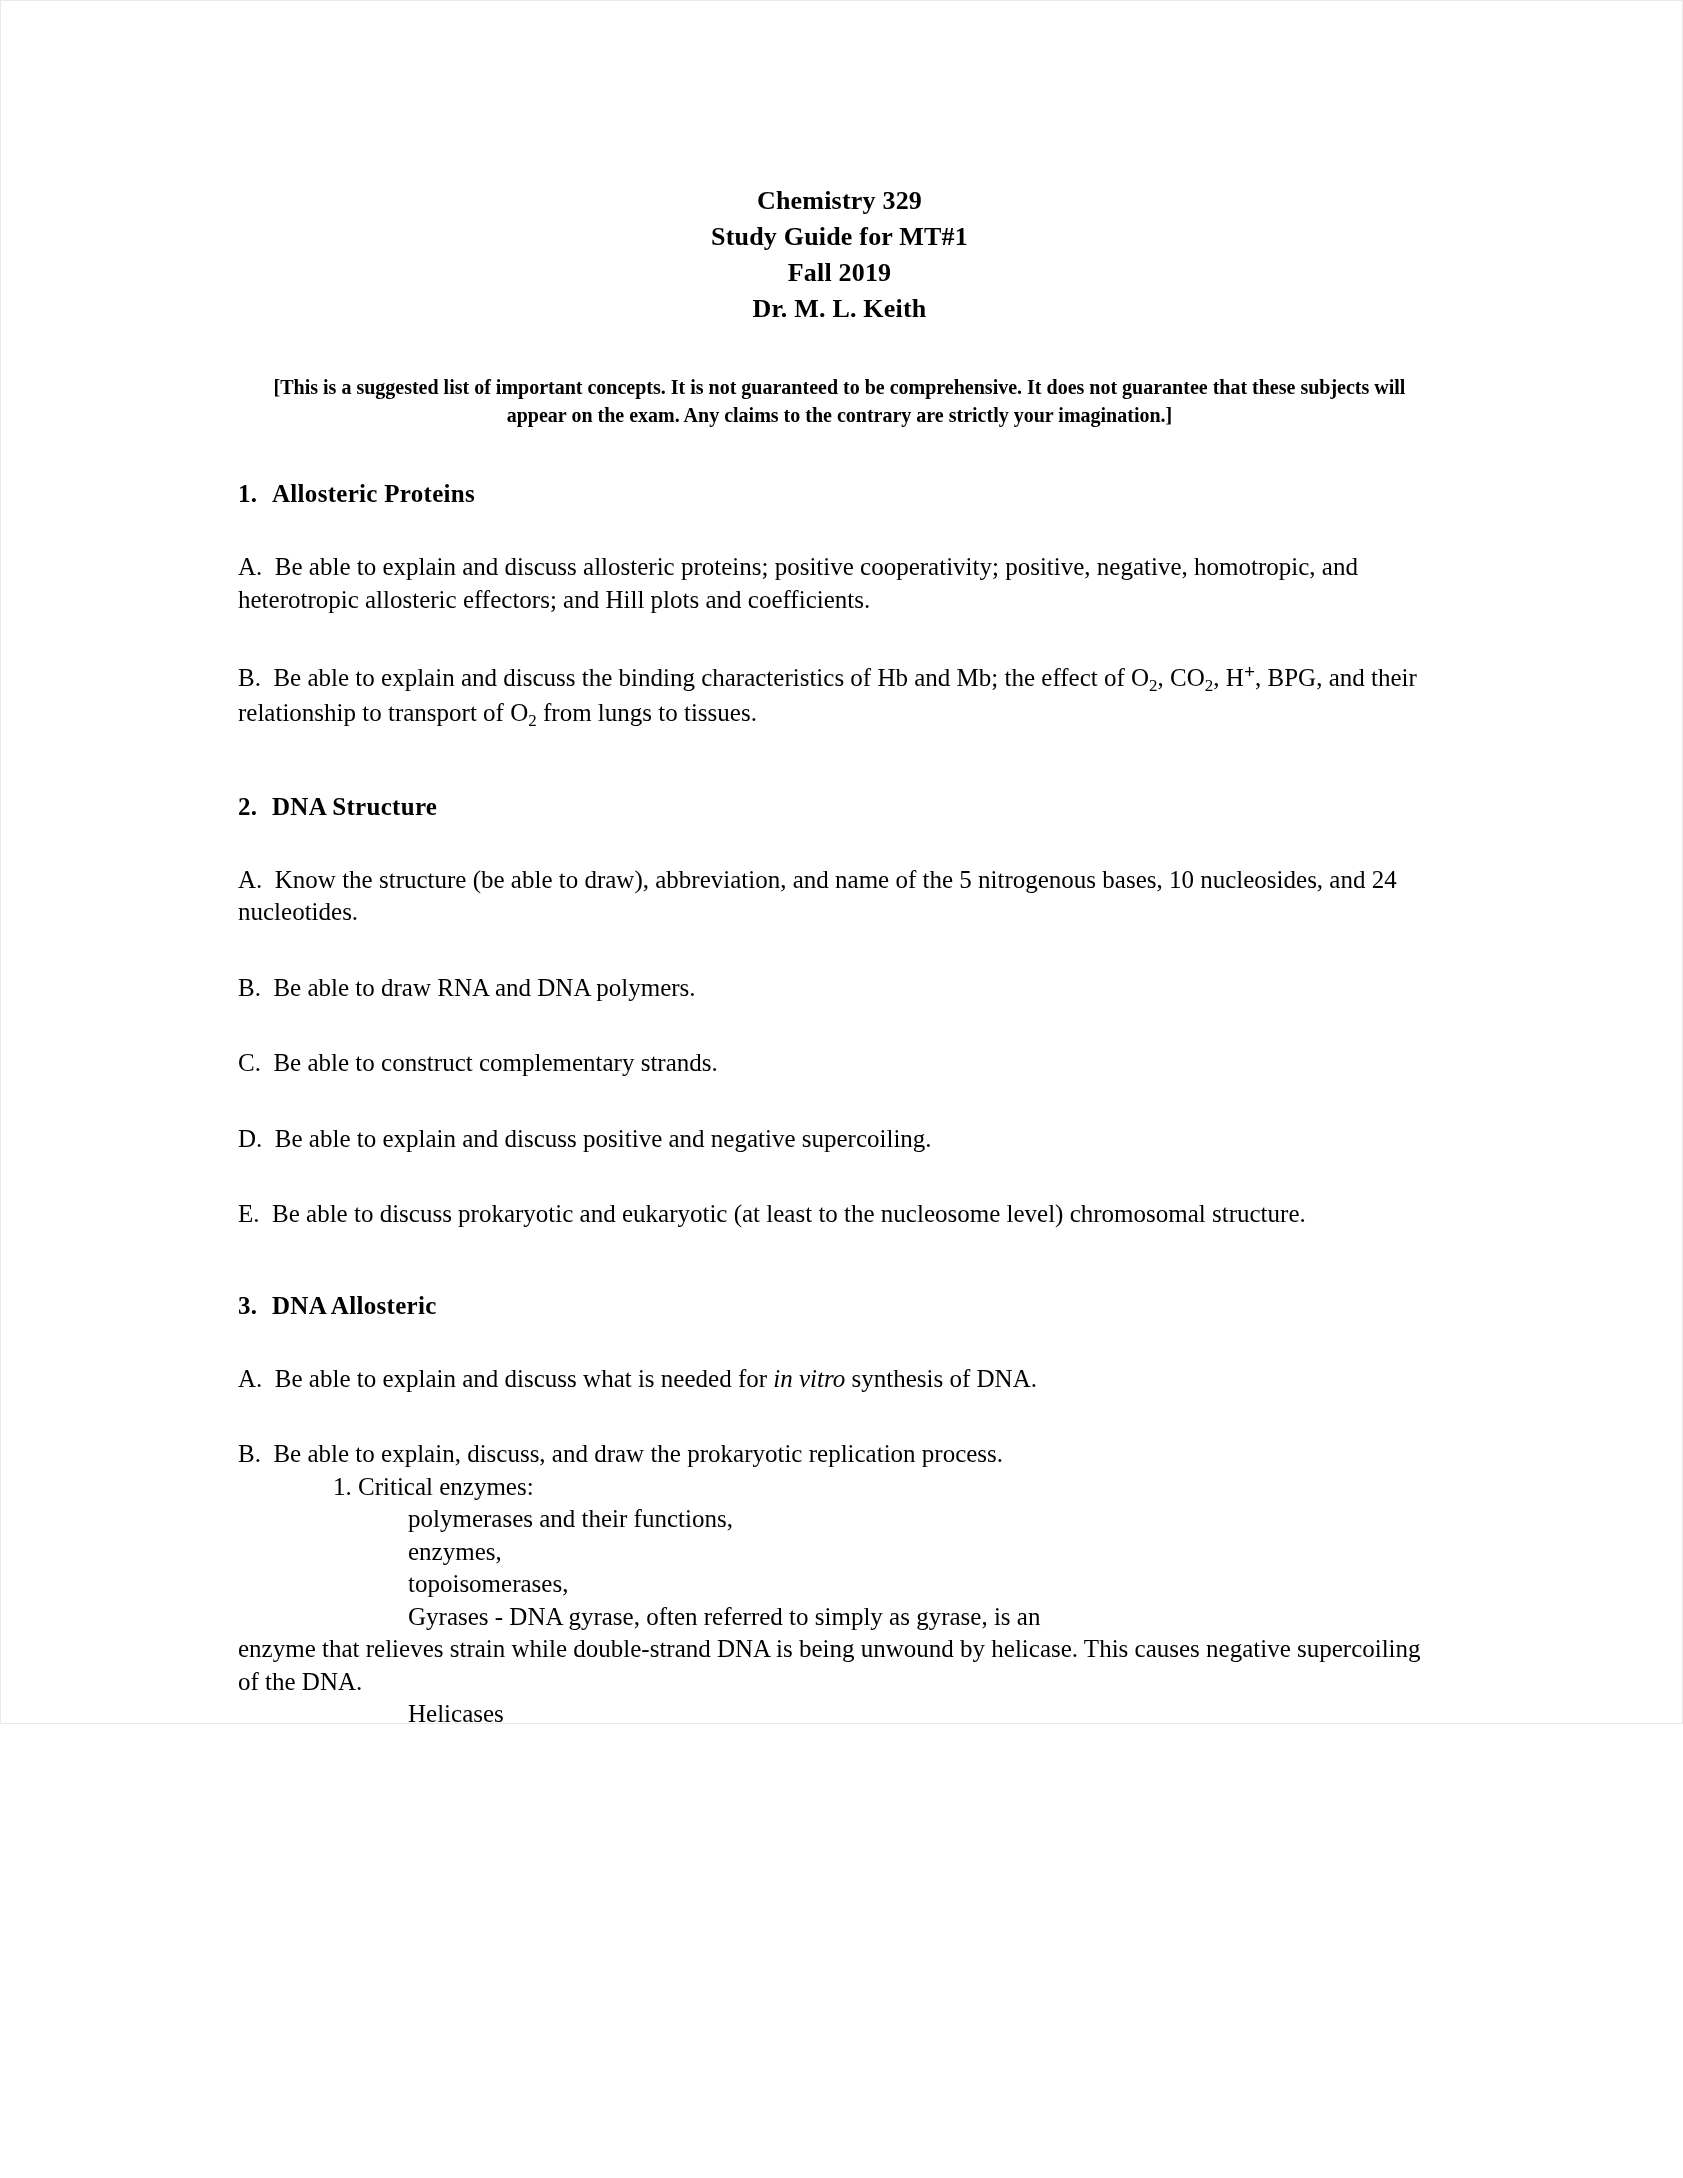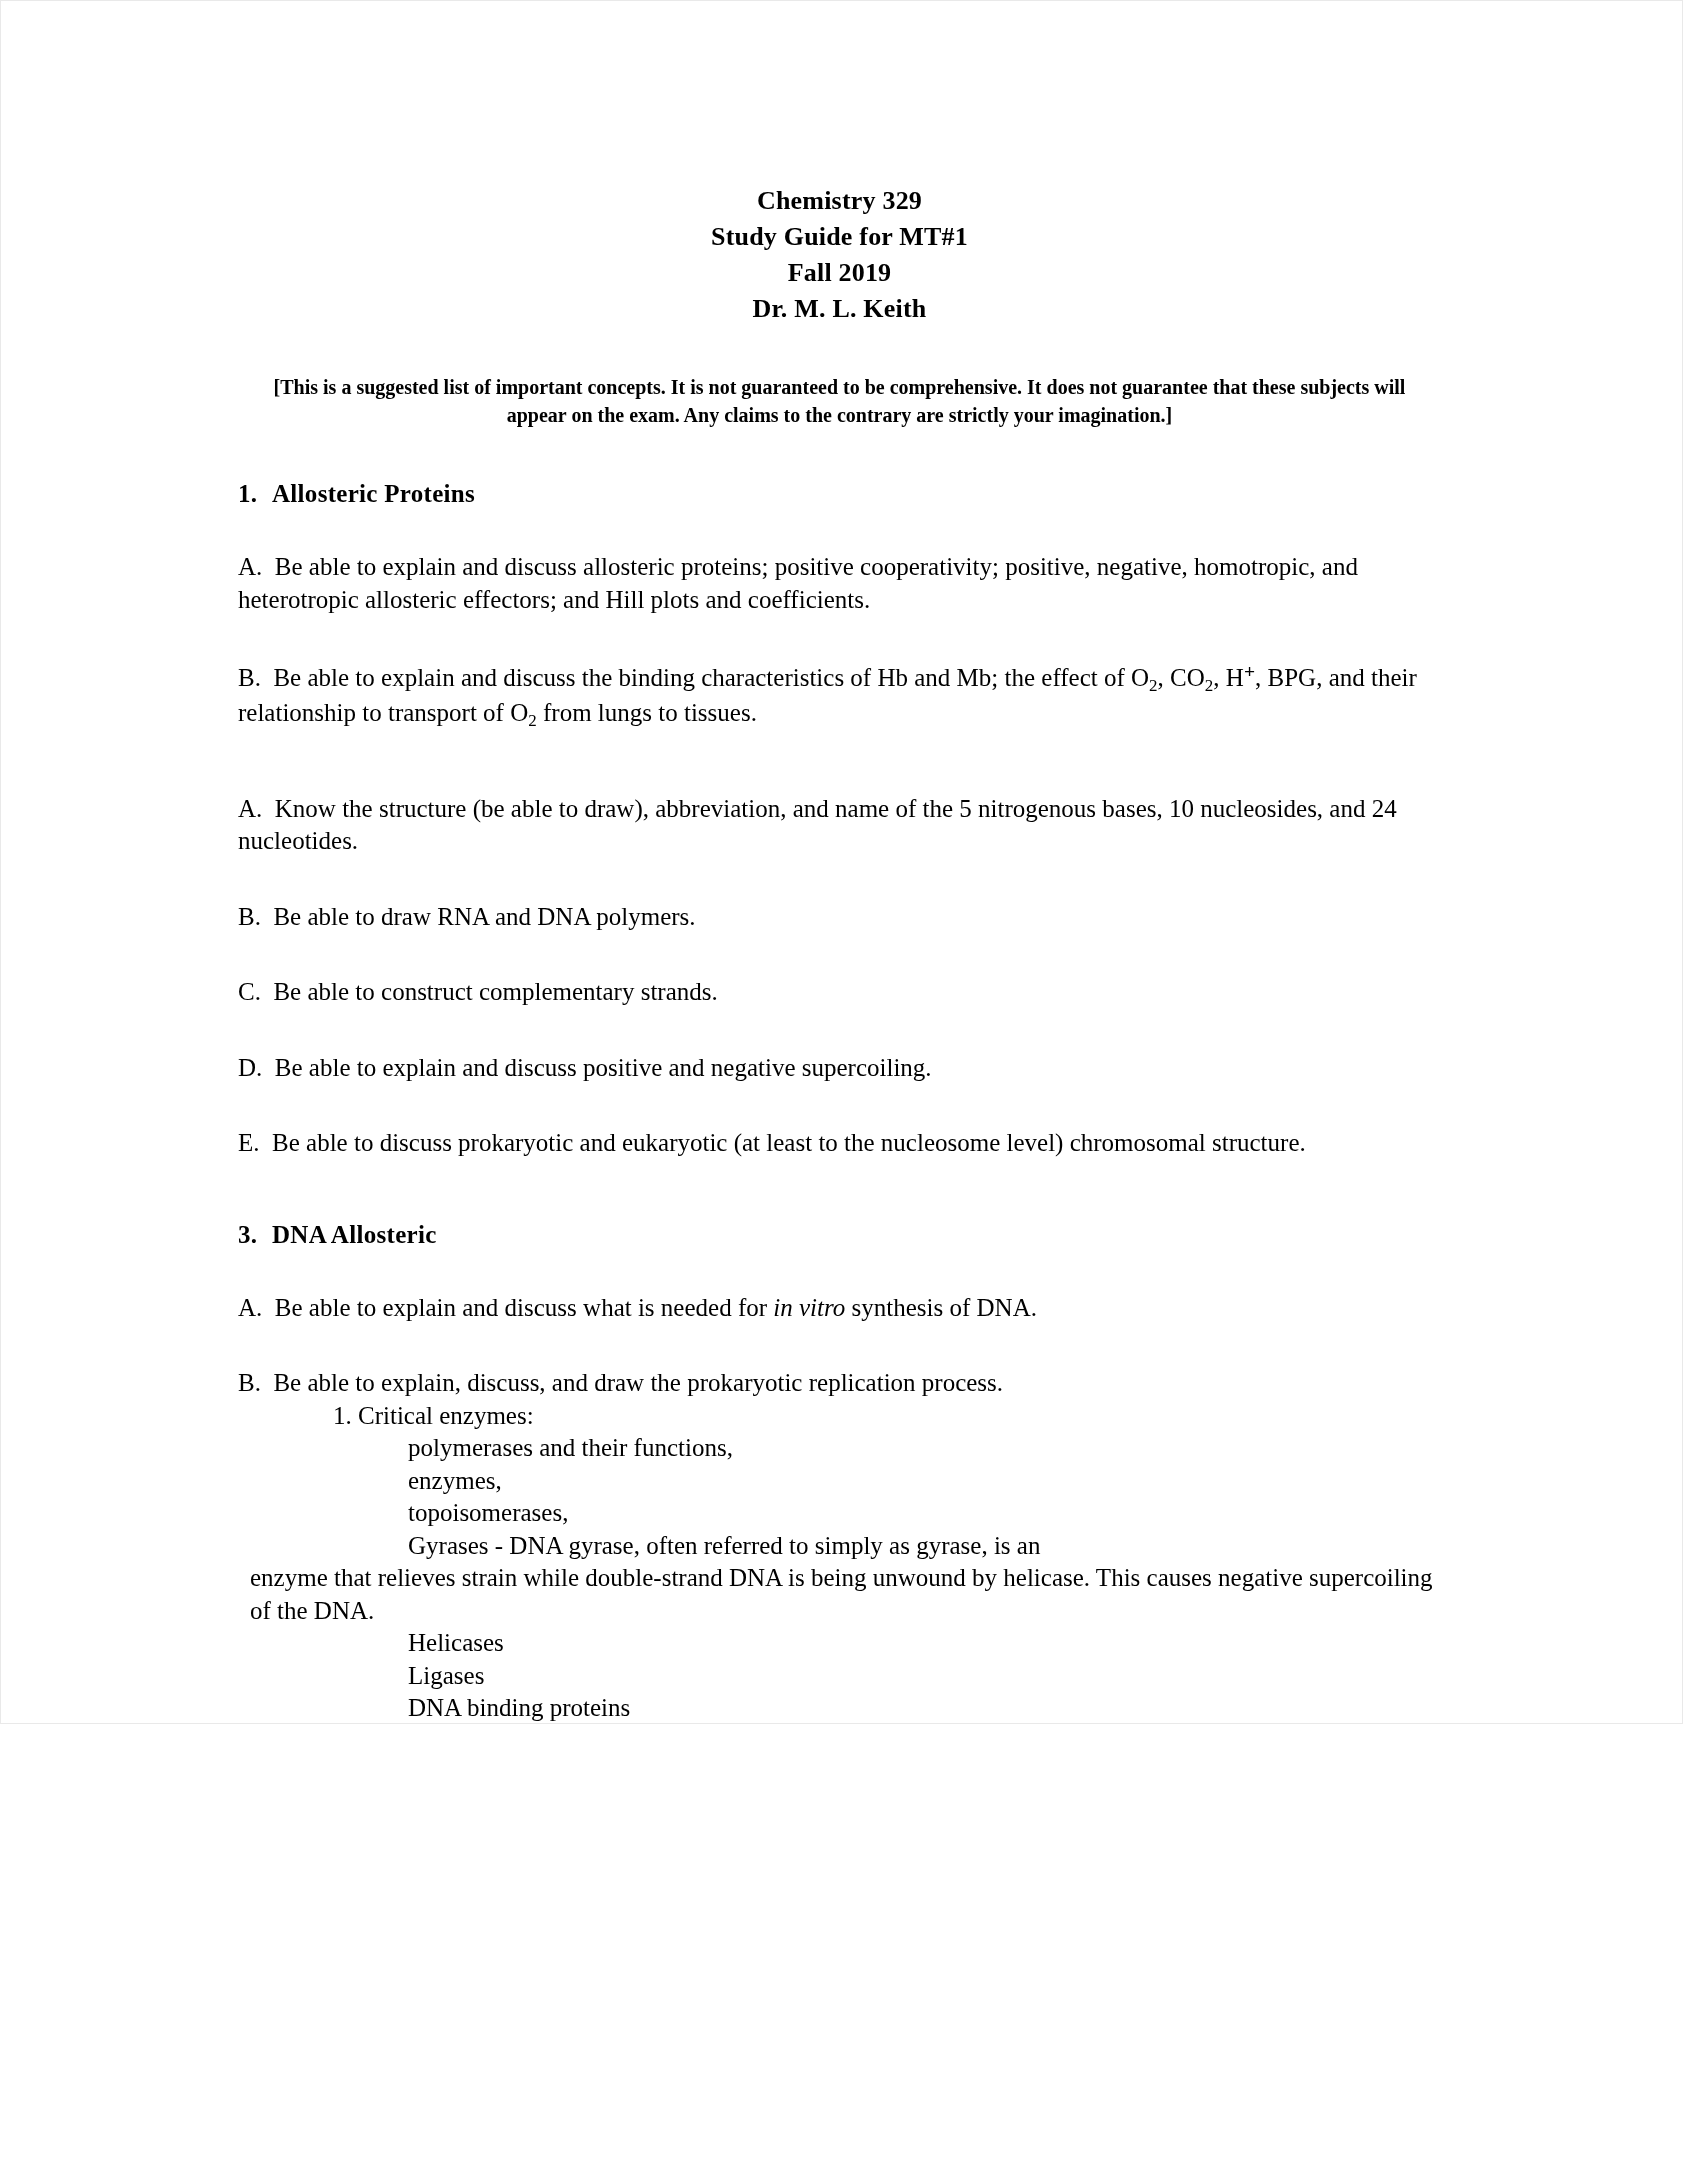--- a/index.html
+++ b/index.html
@@ -84,21 +84,20 @@
     white-space: pre;
   }
   .sub1 {
     padding-left: 95px;
   }
   .sub2 {
     padding-left: 170px;
   }
   .runon {
     padding-left: 0;
-    margin-left: 12px;
   }
   sub {
     font-size: 0.68em;
     vertical-align: -0.28em;
   }
   sup.plus {
     font-size: 0.78em;
     font-weight: bold;
     vertical-align: 0.40em;
   }
@@ -129,20 +128,23 @@
         <div class="item">
           <span class="lbl">A.</span><span>&nbsp;&nbsp;</span><span>Be able to explain and discuss allosteric proteins; positive cooperativity; positive, negative, homotropic, and heterotropic allosteric effectors; and Hill plots and coefficients.</span>
         </div>
         <div class="item">
           <span class="lbl">B.</span><span>&nbsp;&nbsp;</span><span>Be able to explain and discuss the binding characteristics of Hb and Mb; the effect of O</span><sub>2</sub><span>, CO</span><sub>2</sub><span>, H</span><sup class="plus">+</sup><span>, BPG, and their relationship to transport of O</span><sub>2</sub><span> from lungs to tissues.</span>
         </div>
       </div>
     </div>
 
     <div class="section" style="margin-top:61px">
+      <div class="section-heading">
+        <span class="num">2.</span><span>DNA Structure</span>
+      </div>
       <div class="body-block">
         <div class="item">
           <span class="lbl">A.</span><span>&nbsp;&nbsp;</span><span>Know the structure (be able to draw), abbreviation, and name of the 5 nitrogenous bases, 10 nucleosides, and 24 nucleotides.</span>
         </div>
         <div class="item">
           <span class="lbl">B.</span><span>&nbsp;&nbsp;</span><span>Be able to draw RNA and DNA polymers.</span>
         </div>
         <div class="item">
           <span class="lbl">C.</span><span>&nbsp;&nbsp;</span><span>Be able to construct complementary strands.</span>
         </div>

